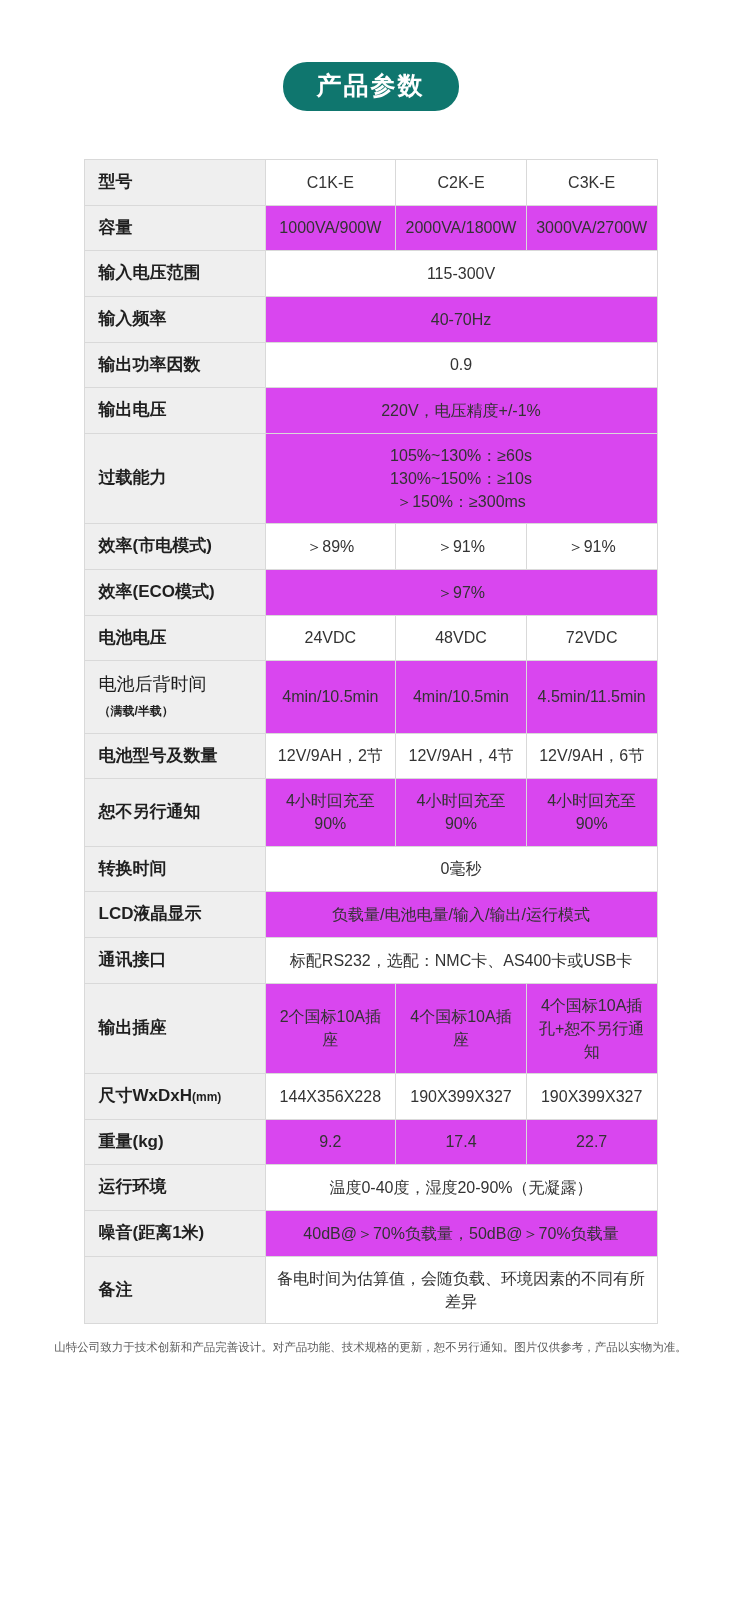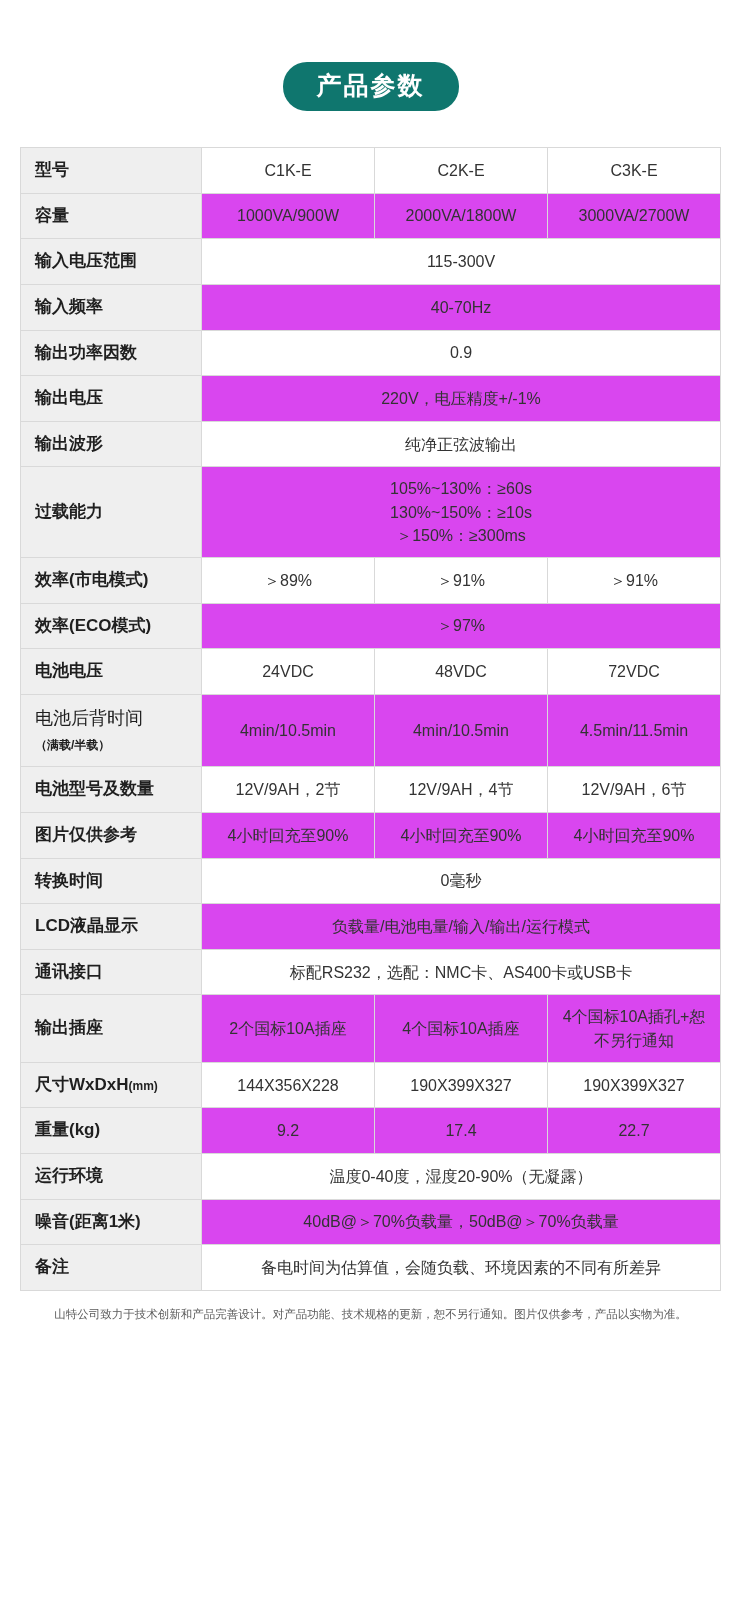--- a/index.html
+++ b/index.html
@@ -29,22 +29,22 @@
     color: #ffffff;
     font-size: 25px;
     font-weight: bold;
     letter-spacing: 2px;
     padding: 11px 34px 13px 34px;
     border-radius: 24px;
     line-height: 1;
   }
   table.spec {
     border-collapse: collapse;
-    width: 701px;
-    margin: 0 auto;
+    width: 574px;
+    margin: 12px auto;
     table-layout: fixed;
   }
   table.spec td {
     border: 1px solid #d9d9d9;
     padding: 10px 8px;
     font-size: 16px;
     text-align: center;
     vertical-align: middle;
     color: #333;
     line-height: 1.45;
@@ -124,24 +124,20 @@
       <tr>
         <td class="label">输出功率因数</td>
         <td colspan="3">0.9</td>
       </tr>
 
       <tr class="alt">
         <td class="label">输出电压</td>
         <td colspan="3">220V，电压精度+/-1%</td>
       </tr>
 
-      <tr>
-        <td class="label">输出波形</td>
-        <td colspan="3">纯净正弦波输出</td>
-      </tr>
 
       <tr class="alt">
         <td class="label">过载能力</td>
         <td colspan="3" class="multiline">105%~130%：≥60s
 130%~150%：≥10s
 ＞150%：≥300ms</td>
       </tr>
 
       <tr>
         <td class="label">效率(市电模式)</td>
@@ -173,21 +169,21 @@
       </tr>
 
       <tr>
         <td class="label small">电池型号及数量</td>
         <td>12V/9AH，2节</td>
         <td>12V/9AH，4节</td>
         <td>12V/9AH，6节</td>
       </tr>
 
       <tr class="alt">
-        <td class="label small">图片仅供参考</td>
+        <td class="label small">恕不另行通知</td>
         <td>4小时回充至90%</td>
         <td>4小时回充至90%</td>
         <td>4小时回充至90%</td>
       </tr>
 
       <tr>
         <td class="label small">转换时间</td>
         <td colspan="3">0毫秒</td>
       </tr>
 

